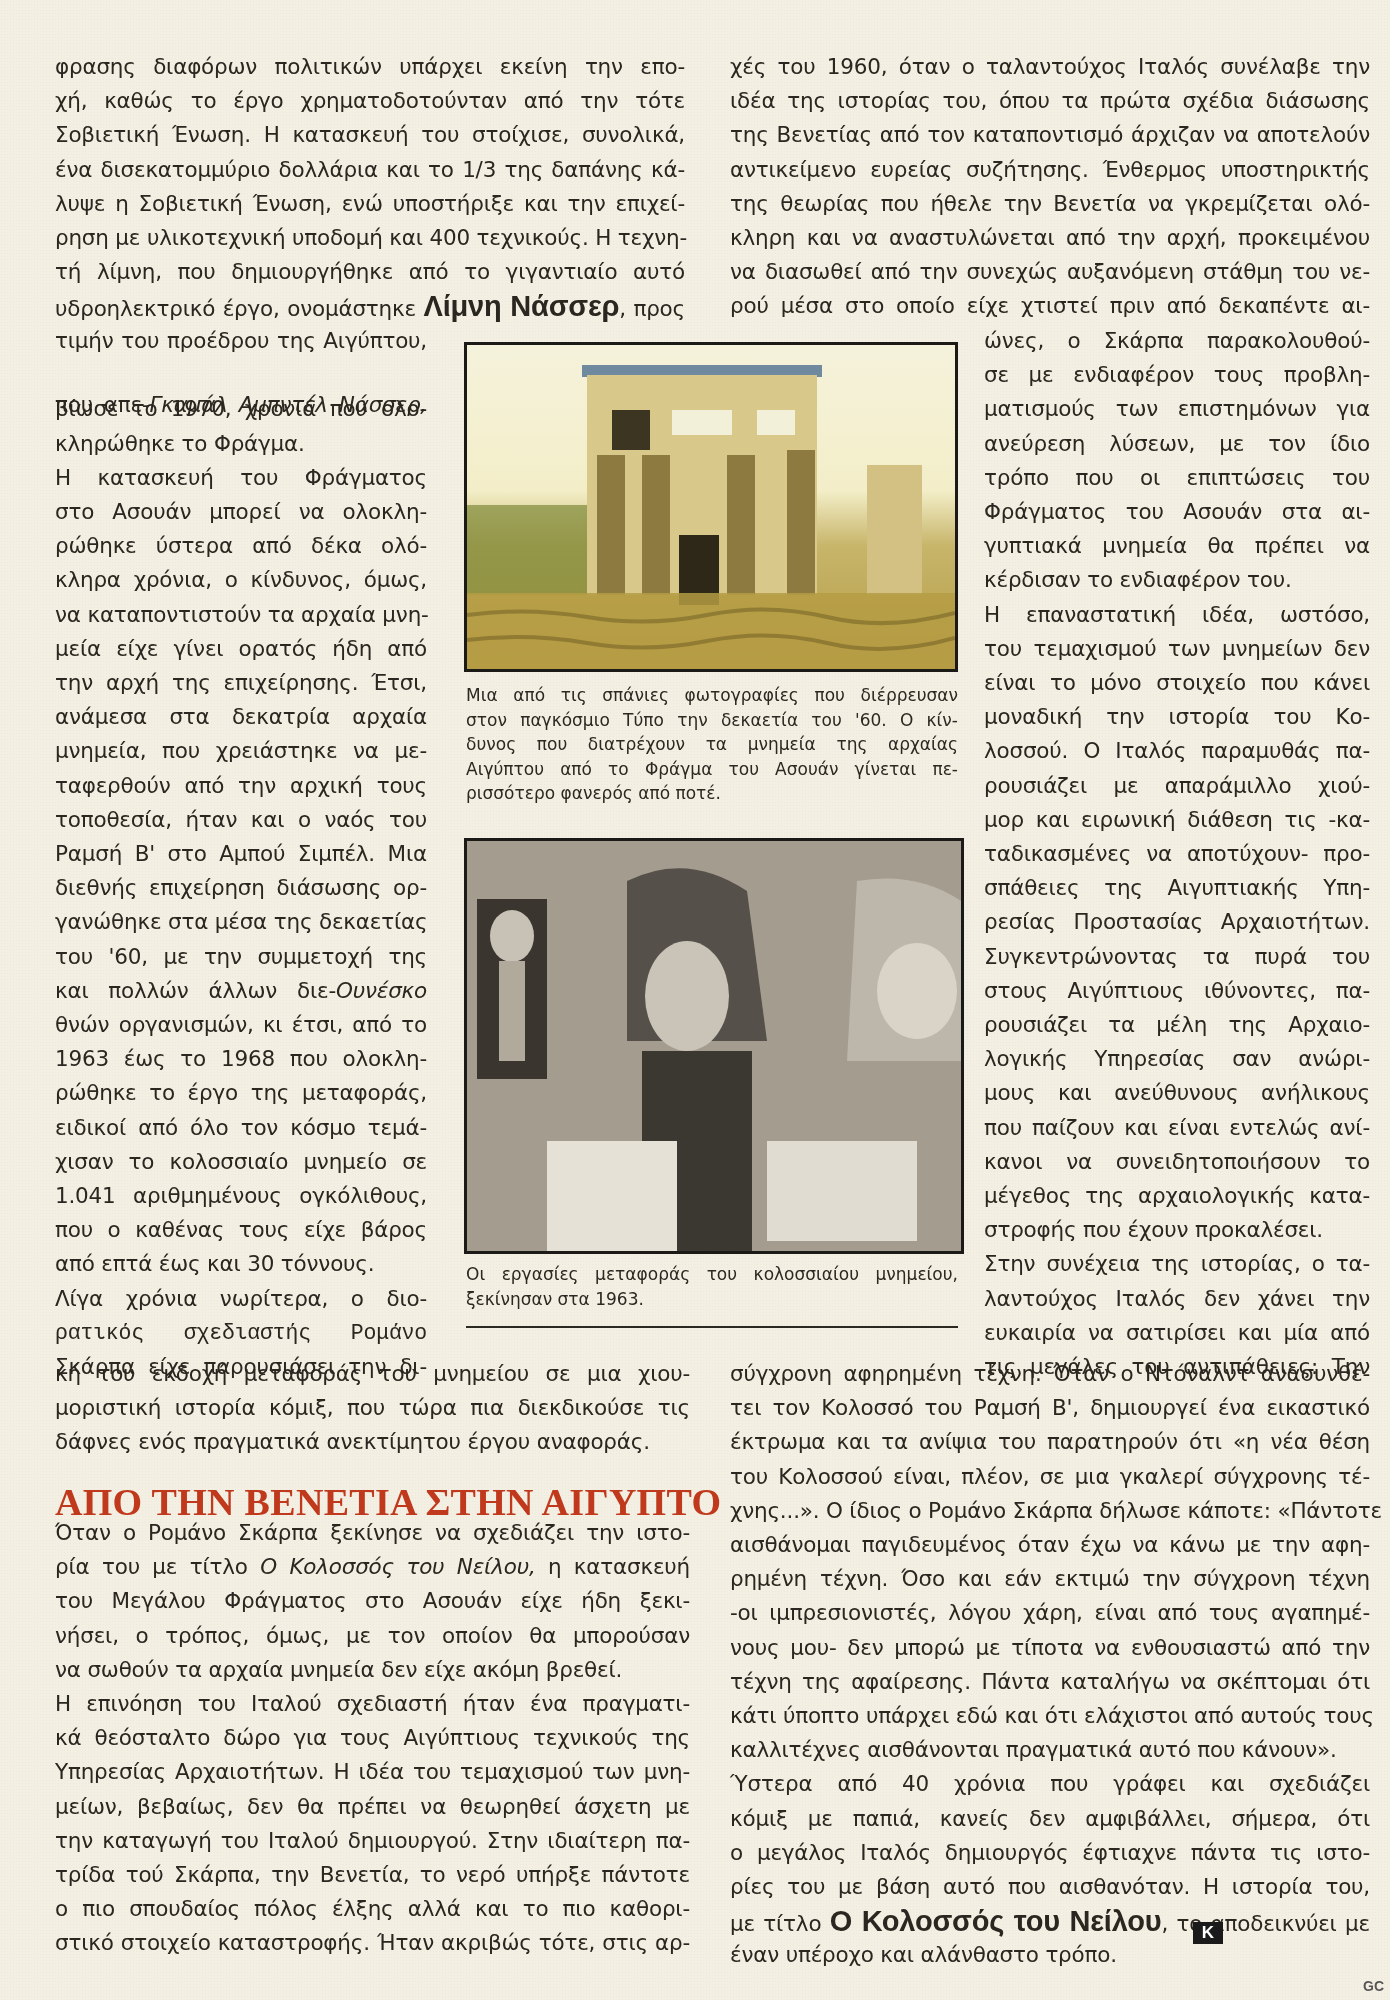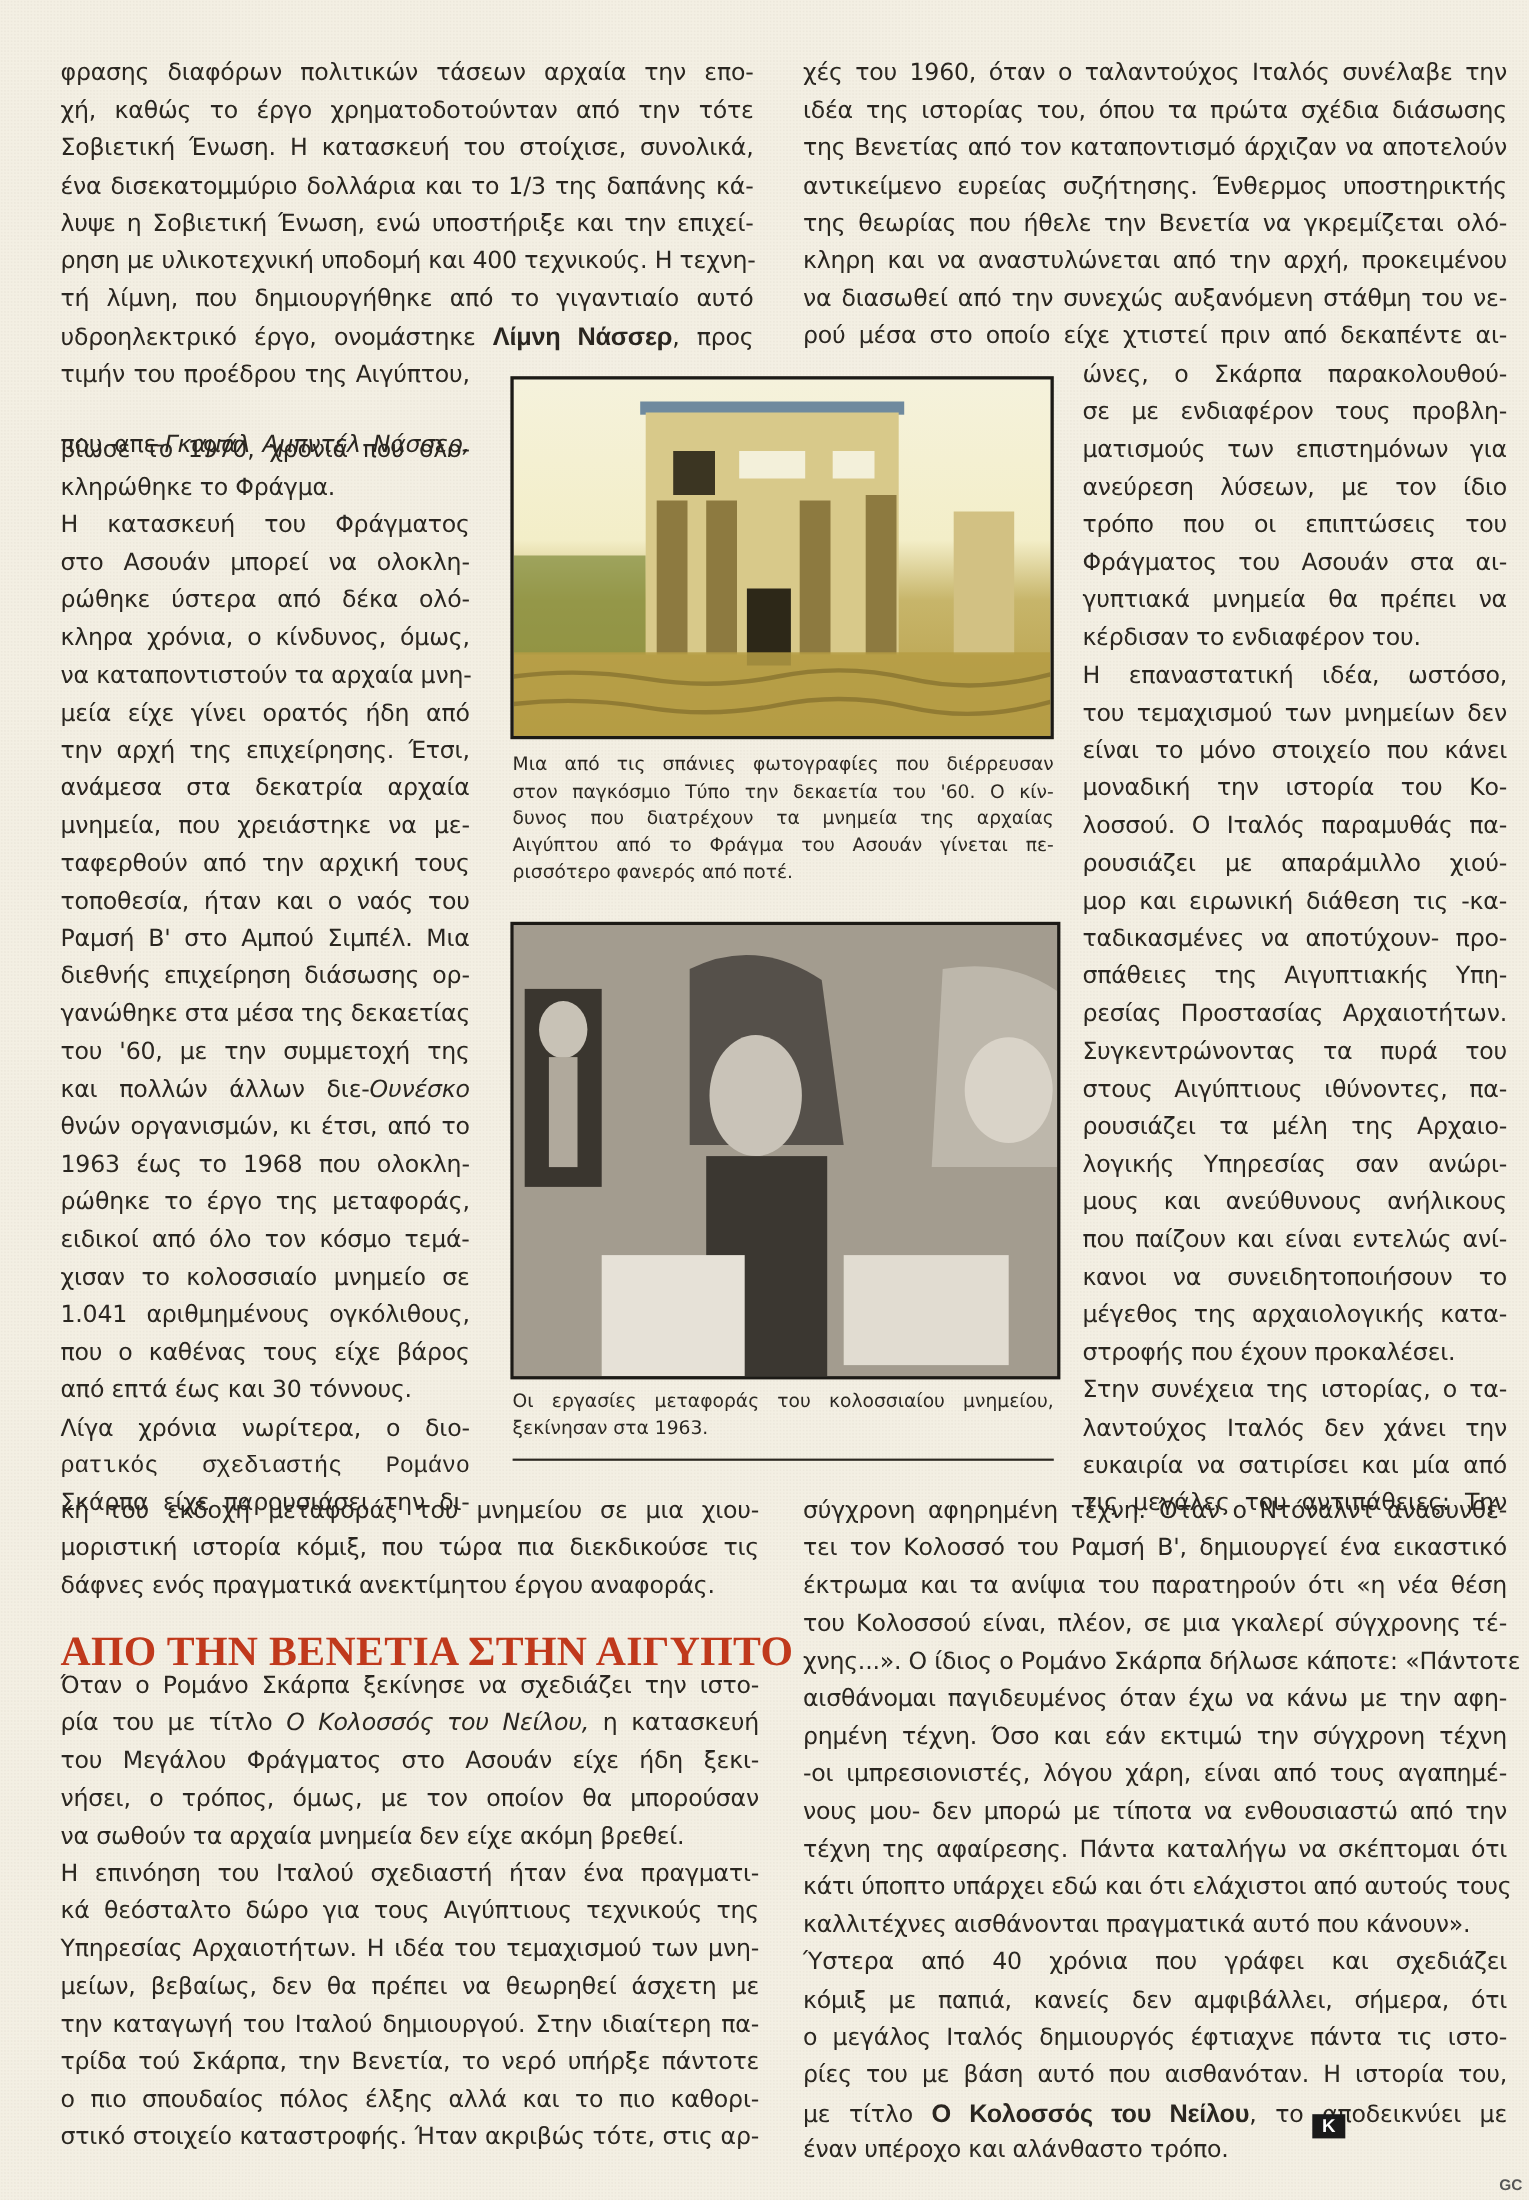--- a/index.html
+++ b/index.html
@@ -14,21 +14,21 @@
   .line {
     position: absolute; white-space: nowrap; font-size: 21.5px; line-height: 34px;
     letter-spacing: -0.2px; text-align: justify; text-align-last: justify;
   }
   .line.last { text-align-last: left; }
   .col-l { left: 55px; width: 630px; }
   .col-l-narrow { left: 55px; width: 372px; }
   .col-r { left: 730px; width: 640px; }
   .col-r-narrow { left: 984px; width: 386px; }
   .col-l-wide { left: 55px; width: 635px; }
-  .bold { font-weight: bold; font-family: "Liberation Sans", sans-serif; font-size: 23px; }
+  .bold { font-weight: bold; font-family: "Liberation Sans", sans-serif; font-size: 29px; }
   .ital { font-style: italic; }
   .heading {
     position: absolute; left: 55px; top: 1480px;
     font-family: "Liberation Serif", serif; font-weight: bold; font-size: 38px;
     color: #c0391c; letter-spacing: 0.3px;
   }
   .photo {
     position: absolute; border: 3px solid #1c1a16; overflow: hidden;
   }
   #photo-temple { left: 464px; top: 342px; width: 488px; height: 324px;
@@ -51,21 +51,21 @@
   .corner-mark {
     position: absolute; left: 1363px; top: 1978px; font-size: 14px; color: #555; font-weight: bold;
     font-family: "Liberation Sans", sans-serif;
   }
 </style>
 </head>
 <body>
 
 <div id="page">
   <div id="left-top">
-      <div class="line col-l" style="top: 50px;">φρασης διαφόρων πολιτικών τάσεων αρχαία την επο-</div>
+      <div class="line col-l" style="top: 50px;">φρασης διαφόρων πολιτικών υπάρχει εκείνη την επο-</div>
       <div class="line col-l" style="top: 84.2px;">χή, καθώς το έργο χρηματοδοτούνταν από την τότε</div>
       <div class="line col-l" style="top: 118.4px;">Σοβιετική Ένωση. Η κατασκευή του στοίχισε, συνολικά,</div>
       <div class="line col-l" style="top: 152.6px;">ένα δισεκατομμύριο δολλάρια και το 1/3 της δαπάνης κά-</div>
       <div class="line col-l" style="top: 186.8px;">λυψε η Σοβιετική Ένωση, ενώ υποστήριξε και την επιχεί-</div>
       <div class="line col-l" style="top: 221px;">ρηση με υλικοτεχνική υποδομή και 400 τεχνικούς. Η τεχνη-</div>
       <div class="line col-l" style="top: 255.2px;">τή λίμνη, που δημιουργήθηκε από το γιγαντιαίο αυτό</div>
       <div class="line col-l" style="top: 289.4px;"><span>υδροηλεκτρικό έργο, ονομάστηκε </span><span class="bold">Λίμνη Νάσσερ</span><span>, προς</span></div>
     </div>
   <div id="left-narrow">
       <div class="line col-l-narrow" style="top: 324px;"><span>τιμήν του προέδρου της Αιγύπτου,</span></div>

